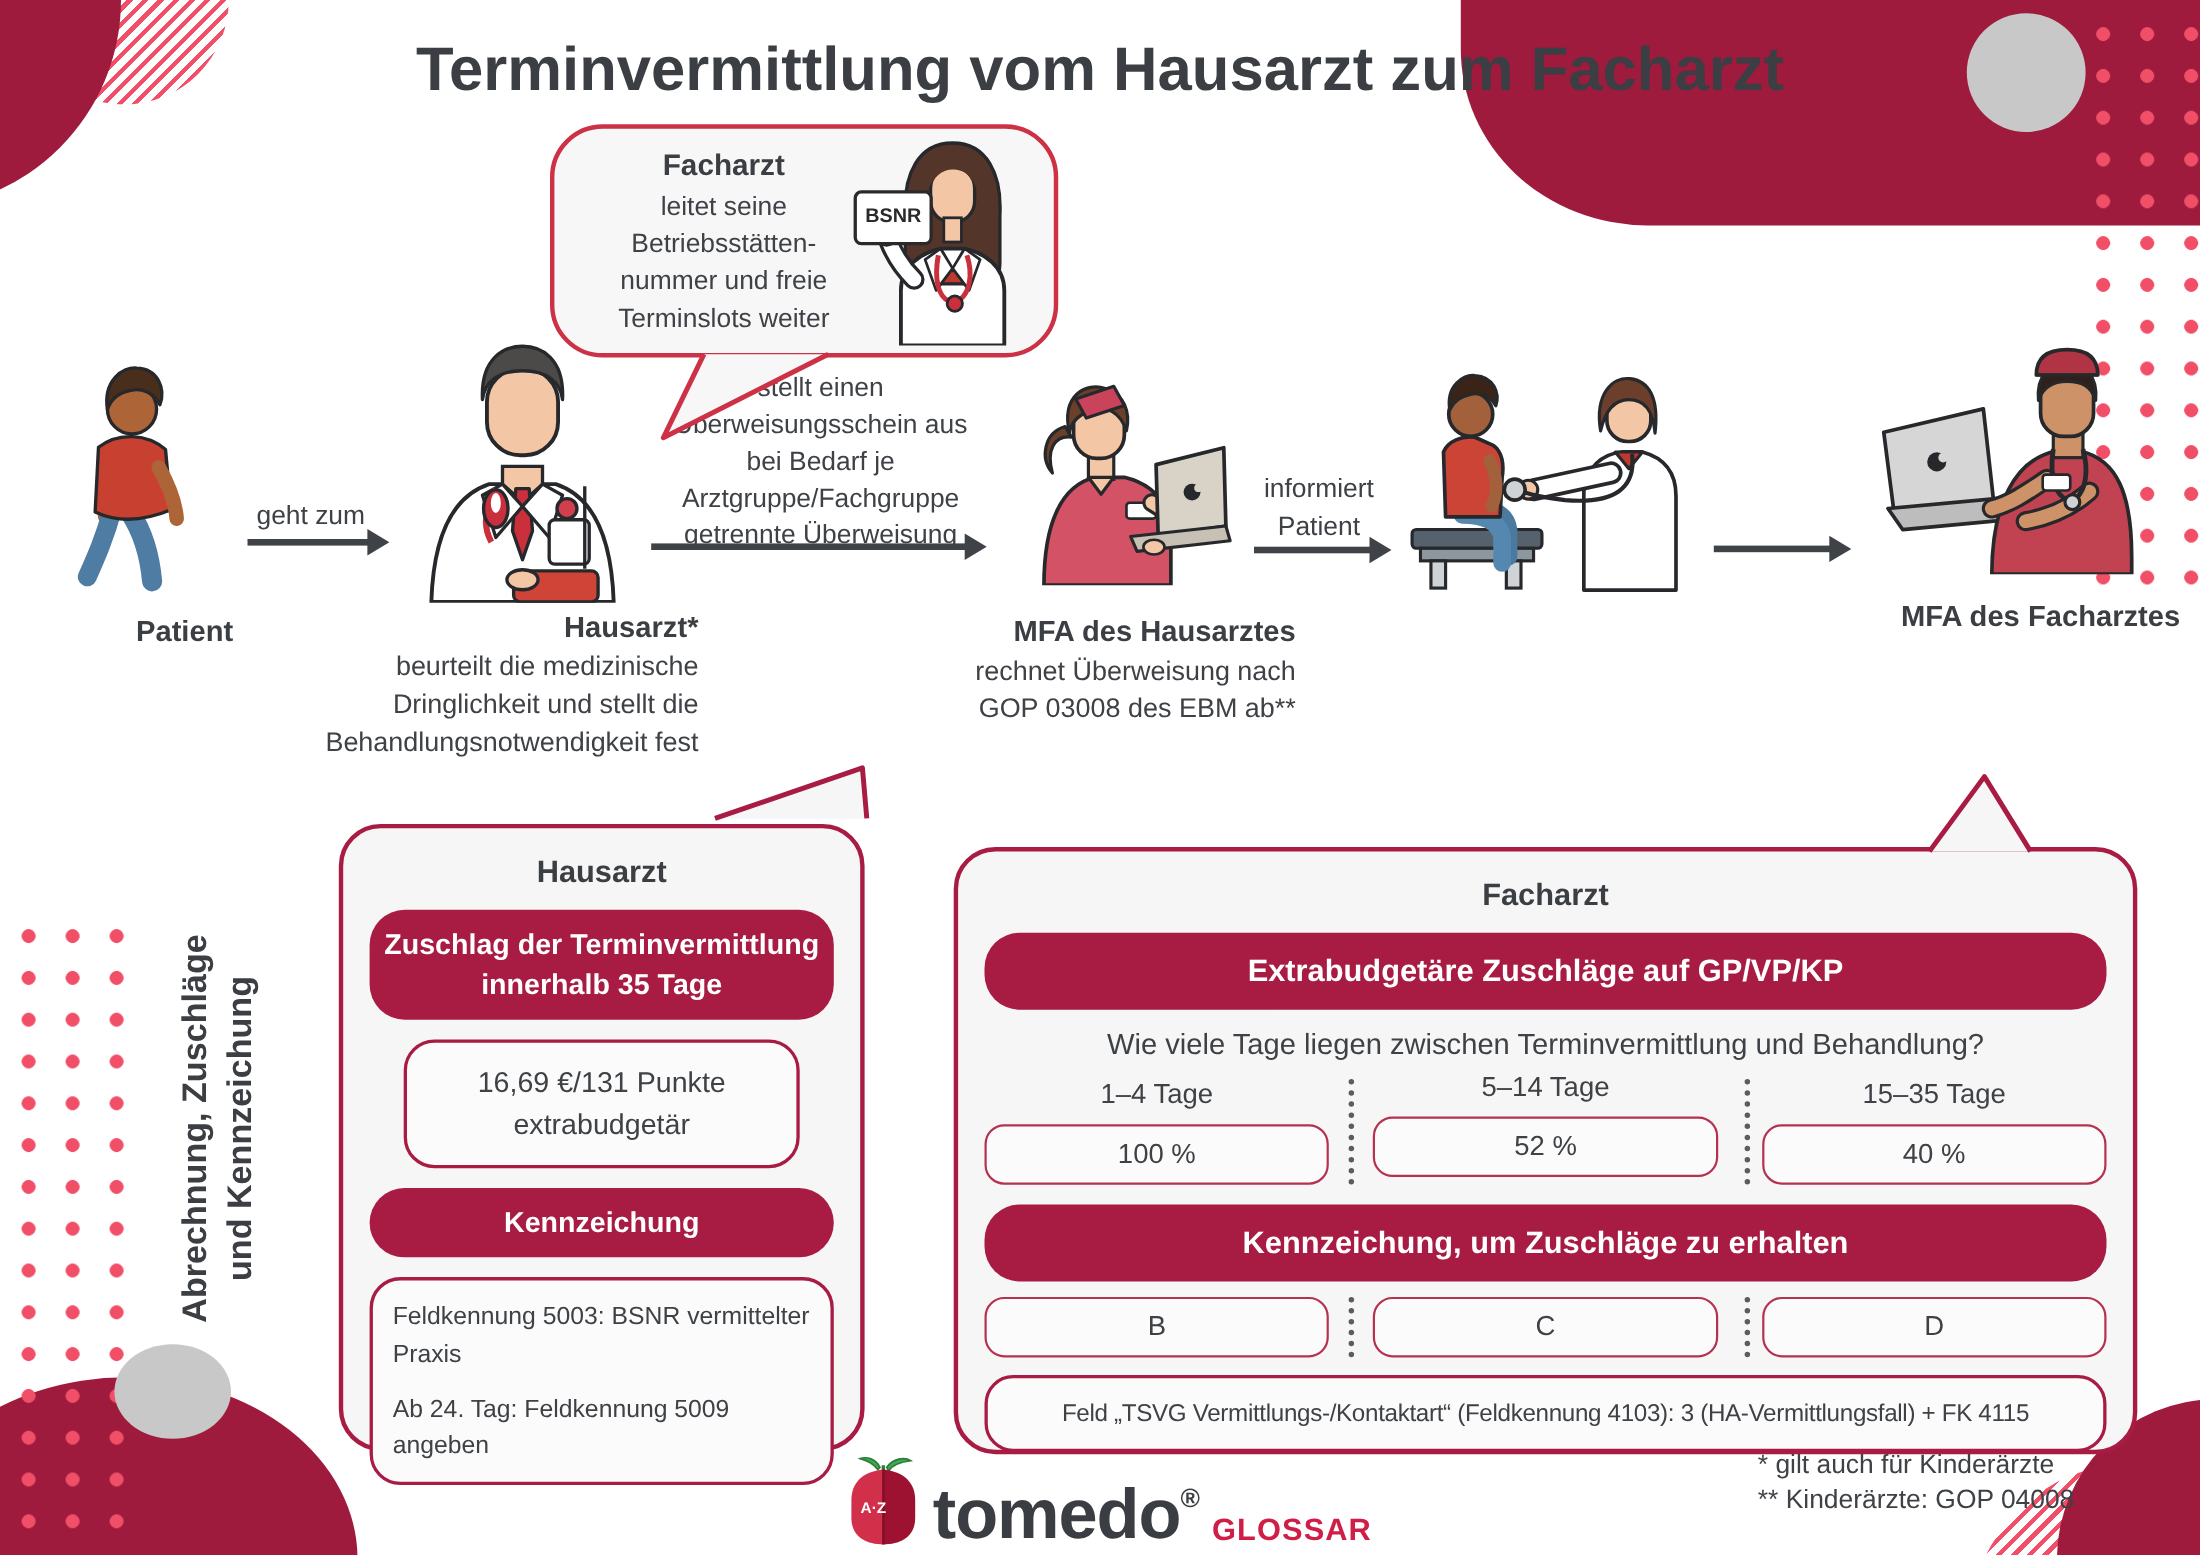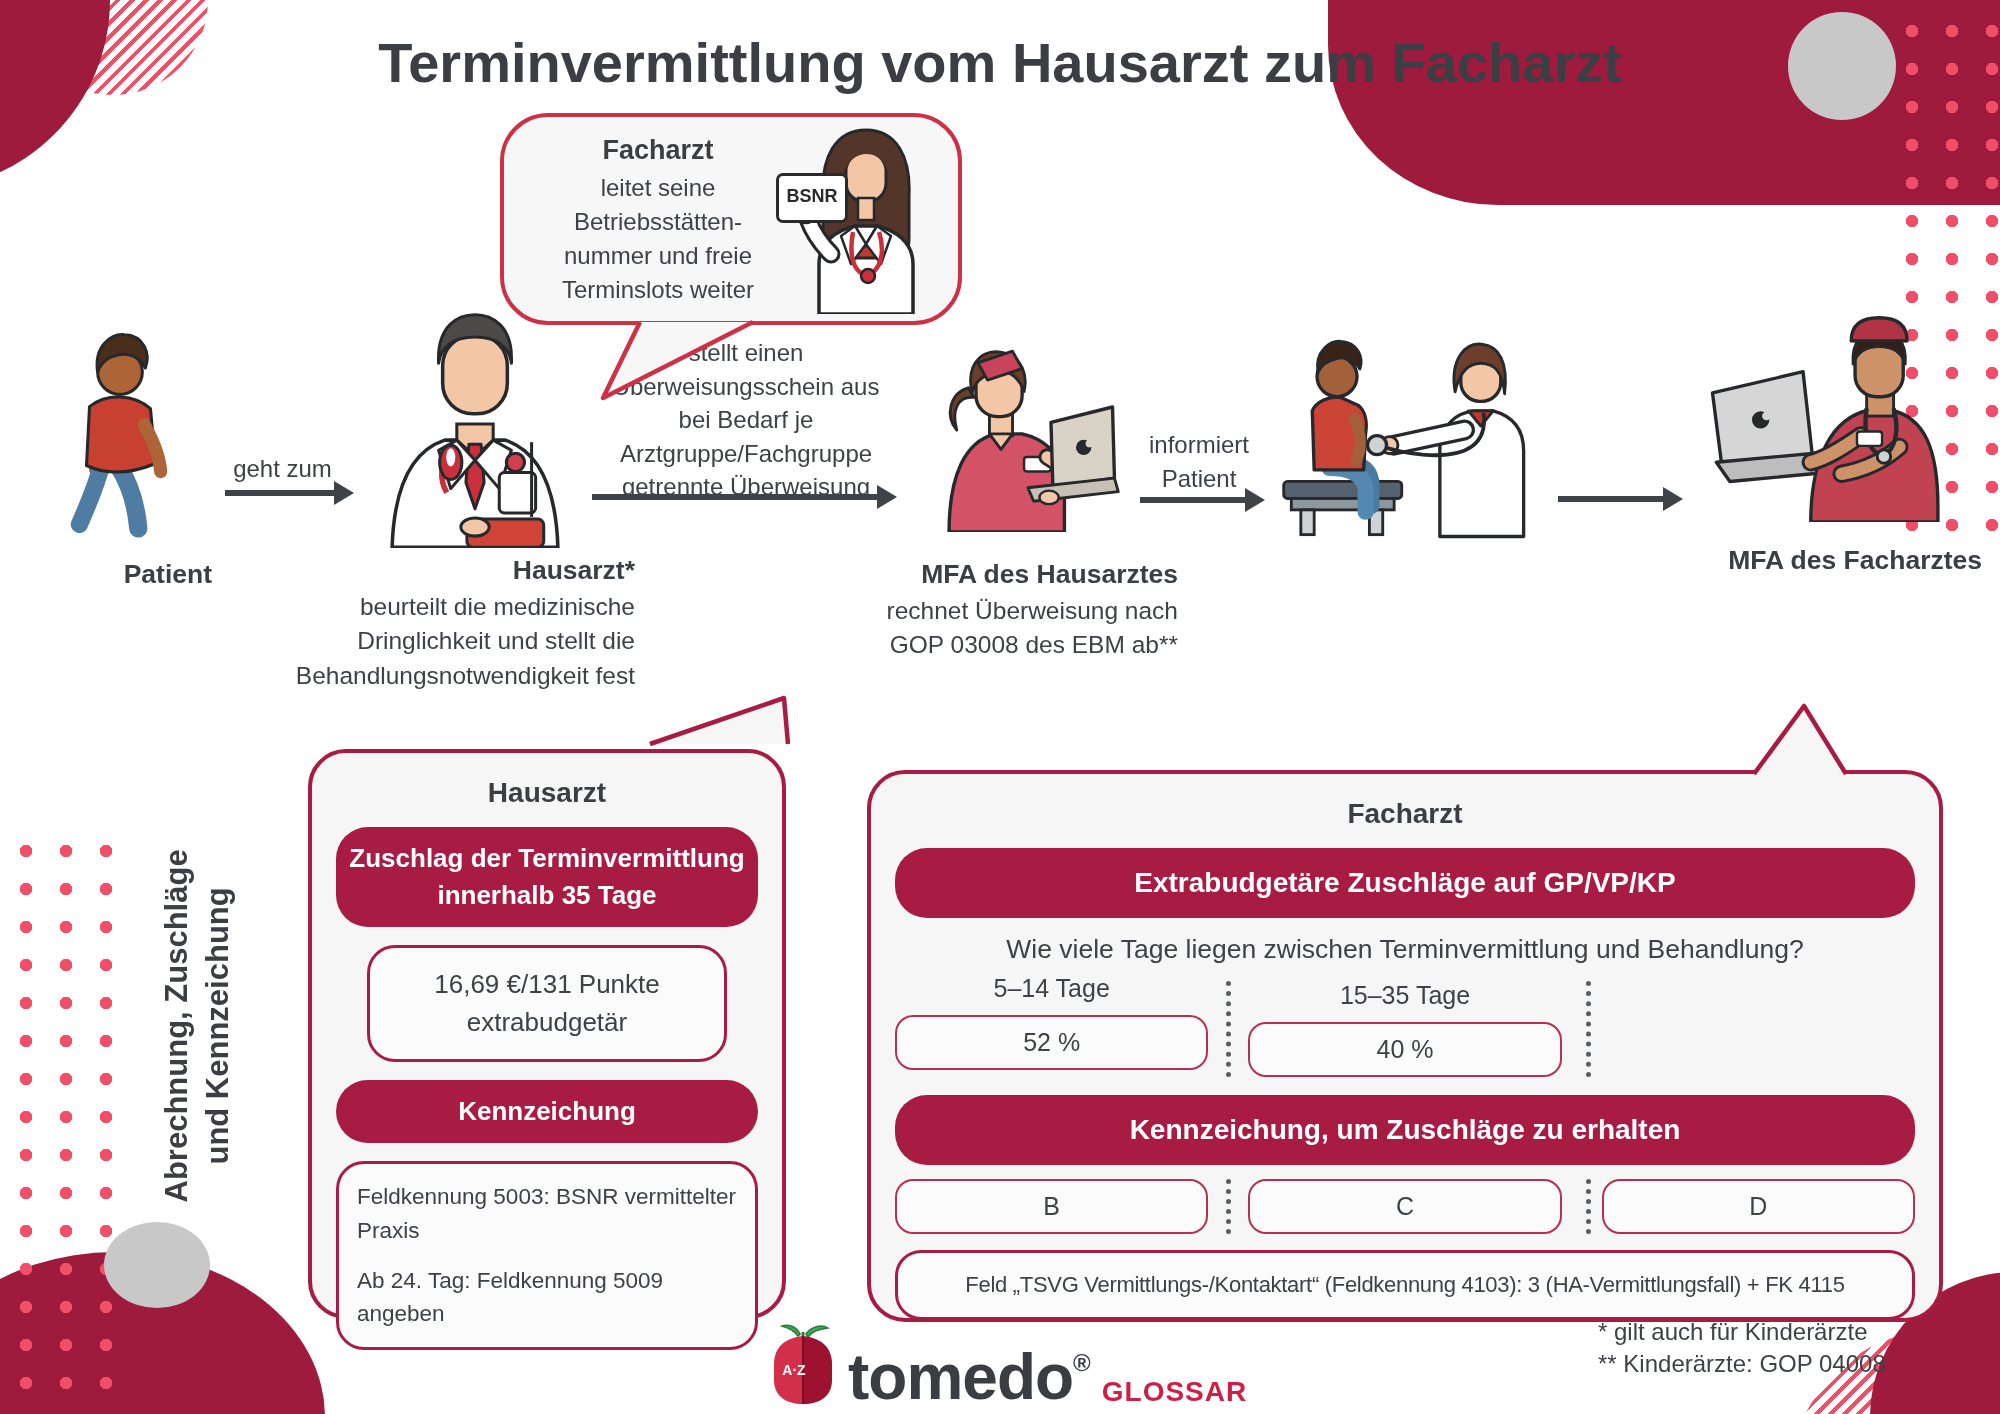--- a/index.html
+++ b/index.html
@@ -290,20 +290,24 @@
     <path d="M2 72 L52 4 L94 72" fill="#f6f6f6" stroke="#a81c44" stroke-width="4.5" stroke-linejoin="round"></path>
   </svg>
   <div class="abs info-box" style="left:867px; top:770px; width:1076px; height:552px;">
     <div class="box-title">Facharzt</div>
     <div class="pill-red gap14" style="font-size:28px; padding:15px 8px;">Extrabudgetäre Zuschläge auf GP/VP/KP</div>
     <div class="gap16" style="text-align:center; font-size:26.5px;">Wie viele Tage liegen zwischen Terminvermittlung und Behandlung?</div>
     <div class="cols-block gap16">
       <div class="dotsep s1"></div>
       <div class="dotsep s2"></div>
       <div class="col-cell">
+        <div class="range-label">1–4 Tage</div>
+        <div class="pill-small">100 %</div>
+      </div>
+      <div class="col-cell">
         <div class="range-label raised">5–14 Tage</div>
         <div class="pill-small raised">52 %</div>
       </div>
       <div class="col-cell">
         <div class="range-label">15–35 Tage</div>
         <div class="pill-small">40 %</div>
       </div>
     </div>
     <div class="pill-red gap18" style="font-size:28px; padding:15px 8px;">Kennzeichung, um Zuschläge zu erhalten</div>
     <div class="cols-block gap14">

